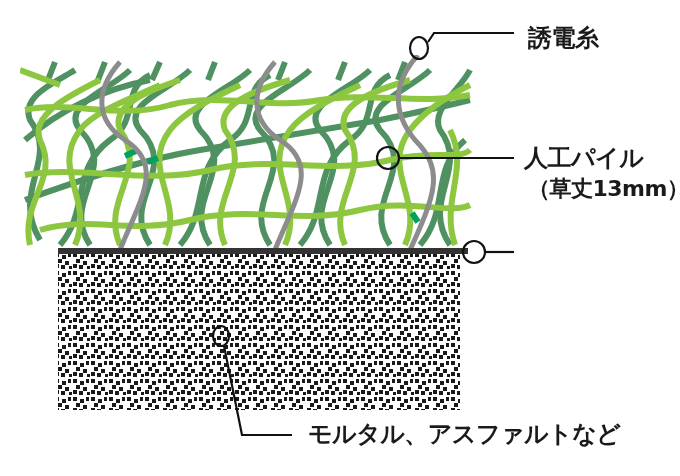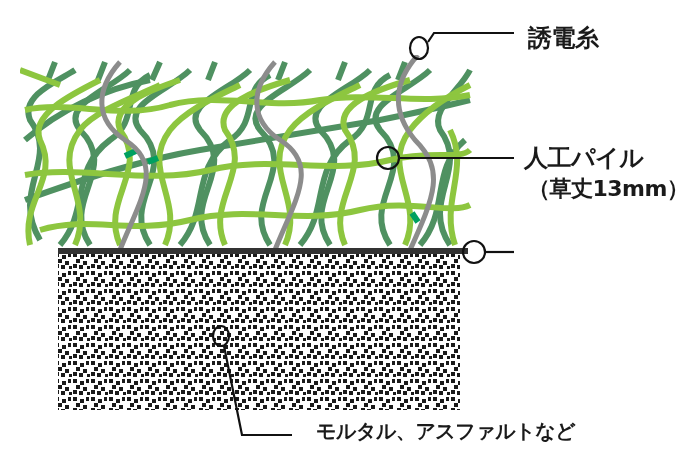--- a/index.html
+++ b/index.html
@@ -5,21 +5,21 @@
   html, body { margin:0; padding:0; background:#ffffff; }
   body { width:680px; height:476px; position:relative; overflow:hidden;
          font-family:"DejaVu Sans", sans-serif; }
   #stage { position:absolute; left:0; top:0; width:680px; height:476px; }
   .label { position:absolute; color:#1a1a1a; font-weight:bold; white-space:nowrap;
            font-family:"DejaVu Sans", sans-serif; letter-spacing:-0.5px; }
   .lbl-yuden { left:528px; top:22px; font-size:24px; }
   .lbl-pile { left:524px; top:142px; font-size:24px; }
   .lbl-pile-sub { left:528px; top:174px; font-size:22px; }
   .lbl-kifu { left:524px; top:234px; font-size:24px; }
-  .lbl-base { left:316px; top:418px; font-size:20px; }
+  .lbl-base { left:308px; top:418px; font-size:24px; }
 </style>
 </head>
 <body>
 
 <div id="stage">
   <svg width="680" height="476" viewBox="0 0 680 476" xmlns="http://www.w3.org/2000/svg">
     <defs>
       <pattern id="dots" x="0" y="0" width="18" height="18" patternUnits="userSpaceOnUse">
         <rect x="1" y="1" width="4" height="4" fill="#1a1a1a"></rect>
         <rect x="8" y="3" width="4" height="4" fill="#1a1a1a"></rect>

